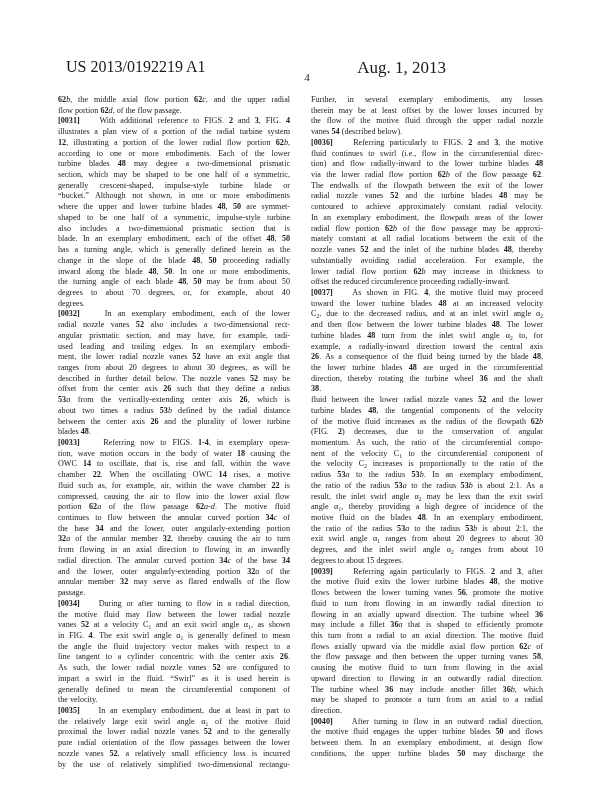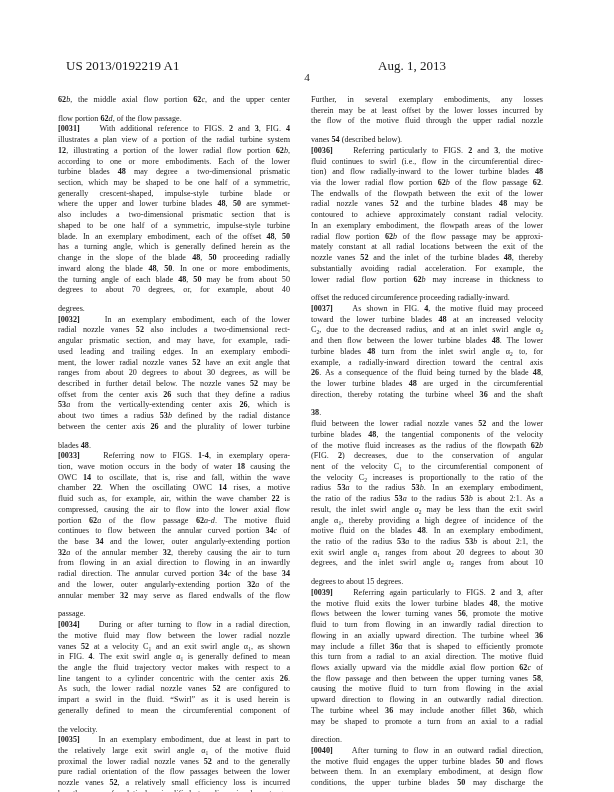--- a/index.html
+++ b/index.html
@@ -1,51 +1,52 @@
 <!DOCTYPE html>
 <html><head>
 <meta charset="utf-8">
 <style>
   html, body { margin: 0; padding: 0; background: #ffffff; }
   body { width: 614px; height: 792px; position: relative; overflow: hidden;
          font-family: "Liberation Serif", "DejaVu Serif", serif; color: #1a1a1a; }
-  .hdr-left { position: absolute; left: 66px; top: 58px; font-size: 13px; }
-  .hdr-right { position: absolute; right: 168px; top: 58px; font-size: 13px; }
+  .hdr-left { position: absolute; left: 66px; top: 58px; font-size: 16px; }
+  .hdr-right { position: absolute; right: 168px; top: 58px; font-size: 17px; }
   .hdr-page { position: absolute; left: 0; width: 614px; top: 71px; text-align: center; font-size: 11.2px; }
   .col { position: absolute; top: 95px; width: 232px; font-size: 8.15px; line-height: 10.72px; }
   .col.left { left: 58px; }
   .col.right { left: 311px; }
   .ln { display: block; height: 10.72px; white-space: nowrap; text-align: justify; text-align-last: justify; }
-  .ln.last { text-align-last: left; margin-top: 8px; }
+  .ln.last { text-align-last: left; }
   .ln span { white-space: pre; }
   .b { font-weight: bold; }
   .i { font-style: italic; }
   .s { font-size: 5.5px; vertical-align: -1.5px; }
 </style>
 </head>
 <body>
 
 <div>
   <div class="hdr-left">US 2013/0192219 A1</div>
   <div class="hdr-right">Aug. 1, 2013</div>
   <div class="hdr-page">4</div>
 
   <div class="col left">
-      <div class="ln"><span class="b">62</span><span class="i">b</span><span>, the middle axial flow portion </span><span class="b">62</span><span class="i">c</span><span>, and the upper center</span></div>
+      <div class="ln"><span class="b">62</span><span class="i">b</span><span>, the middle axial flow portion </span><span class="b">62</span><span class="i">c</span><span>, and the upper radial</span></div>
       <div class="ln last"><span>flow portion </span><span class="b">62</span><span class="i">d</span><span>, of the flow passage.</span></div>
       <div class="ln"><span class="b">[0031]</span><span>    With additional reference to FIGS. </span><span class="b">2</span><span> and </span><span class="b">3</span><span>, FIG. </span><span class="b">4</span></div>
       <div class="ln"><span>illustrates a plan view of a portion of the radial turbine system</span></div>
       <div class="ln"><span class="b">12</span><span>, illustrating a portion of the lower radial flow portion </span><span class="b">62</span><span class="i">b</span><span>,</span></div>
       <div class="ln"><span>according to one or more embodiments. Each of the lower</span></div>
       <div class="ln"><span>turbine blades </span><span class="b">48</span><span> may degree a two-dimensional prismatic</span></div>
       <div class="ln"><span>section, which may be shaped to be one half of a symmetric,</span></div>
       <div class="ln"><span>generally crescent-shaped, impulse-style turbine blade or</span></div>
+      <div class="ln"><span>“bucket.” Although not shown, in one or more embodiments</span></div>
       <div class="ln"><span>where the upper and lower turbine blades </span><span class="b">48</span><span>, </span><span class="b">50</span><span> are symmet-</span></div>
+      <div class="ln"><span>shaped to be one half of a symmetric, impulse-style turbine</span></div>
       <div class="ln"><span>also includes a two-dimensional prismatic section that is</span></div>
-      <div class="ln"><span>shaped to be one half of a symmetric, impulse-style turbine</span></div>
       <div class="ln"><span>blade. In an exemplary embodiment, each of the offset </span><span class="b">48</span><span>, </span><span class="b">50</span></div>
       <div class="ln"><span>has a turning angle, which is generally defined herein as the</span></div>
       <div class="ln"><span>change in the slope of the blade </span><span class="b">48</span><span>, </span><span class="b">50</span><span> proceeding radially</span></div>
       <div class="ln"><span>inward along the blade </span><span class="b">48</span><span>, </span><span class="b">50</span><span>. In one or more embodiments,</span></div>
       <div class="ln"><span>the turning angle of each blade </span><span class="b">48</span><span>, </span><span class="b">50</span><span> may be from about 50</span></div>
       <div class="ln"><span>degrees to about 70 degrees, or, for example, about 40</span></div>
       <div class="ln last"><span>degrees.</span></div>
       <div class="ln"><span class="b">[0032]</span><span>    In an exemplary embodiment, each of the lower</span></div>
       <div class="ln"><span>radial nozzle vanes </span><span class="b">52</span><span> also includes a two-dimensional rect-</span></div>
       <div class="ln"><span>angular prismatic section, and may have, for example, radi-</span></div>
@@ -116,20 +117,21 @@
       <div class="ln"><span>turbine blades </span><span class="b">48</span><span> turn from the inlet swirl angle α</span><span class="s">2</span><span> to, for</span></div>
       <div class="ln"><span>example, a radially-inward direction toward the central axis</span></div>
       <div class="ln"><span class="b">26</span><span>. As a consequence of the fluid being turned by the blade </span><span class="b">48</span><span>,</span></div>
       <div class="ln"><span>the lower turbine blades </span><span class="b">48</span><span> are urged in the circumferential</span></div>
       <div class="ln"><span>direction, thereby rotating the turbine wheel </span><span class="b">36</span><span> and the shaft</span></div>
       <div class="ln last"><span class="b">38</span><span>.</span></div>
       <div class="ln"><span>fluid between the lower radial nozzle vanes </span><span class="b">52</span><span> and the lower</span></div>
       <div class="ln"><span>turbine blades </span><span class="b">48</span><span>, the tangential components of the velocity</span></div>
       <div class="ln"><span>of the motive fluid increases as the radius of the flowpath </span><span class="b">62</span><span class="i">b</span></div>
       <div class="ln"><span>(FIG. </span><span class="b">2</span><span>) decreases, due to the conservation of angular</span></div>
+      <div class="ln"><span>momentum. As such, the ratio of the circumferential compo-</span></div>
       <div class="ln"><span>nent of the velocity C</span><span class="s">1</span><span> to the circumferential component of</span></div>
       <div class="ln"><span>the velocity C</span><span class="s">2</span><span> increases is proportionally to the ratio of the</span></div>
       <div class="ln"><span>radius </span><span class="b">53</span><span class="i">a</span><span> to the radius </span><span class="b">53</span><span class="i">b</span><span>. In an exemplary embodiment,</span></div>
       <div class="ln"><span>the ratio of the radius </span><span class="b">53</span><span class="i">a</span><span> to the radius </span><span class="b">53</span><span class="i">b</span><span> is about 2:1. As a</span></div>
       <div class="ln"><span>result, the inlet swirl angle α</span><span class="s">2</span><span> may be less than the exit swirl</span></div>
       <div class="ln"><span>angle α</span><span class="s">1</span><span>, thereby providing a high degree of incidence of the</span></div>
       <div class="ln"><span>motive fluid on the blades </span><span class="b">48</span><span>. In an exemplary embodiment,</span></div>
       <div class="ln"><span>the ratio of the radius </span><span class="b">53</span><span class="i">a</span><span> to the radius </span><span class="b">53</span><span class="i">b</span><span> is about 2:1, the</span></div>
       <div class="ln"><span>exit swirl angle α</span><span class="s">1</span><span> ranges from about 20 degrees to about 30</span></div>
       <div class="ln"><span>degrees, and the inlet swirl angle α</span><span class="s">2</span><span> ranges from about 10</span></div>

